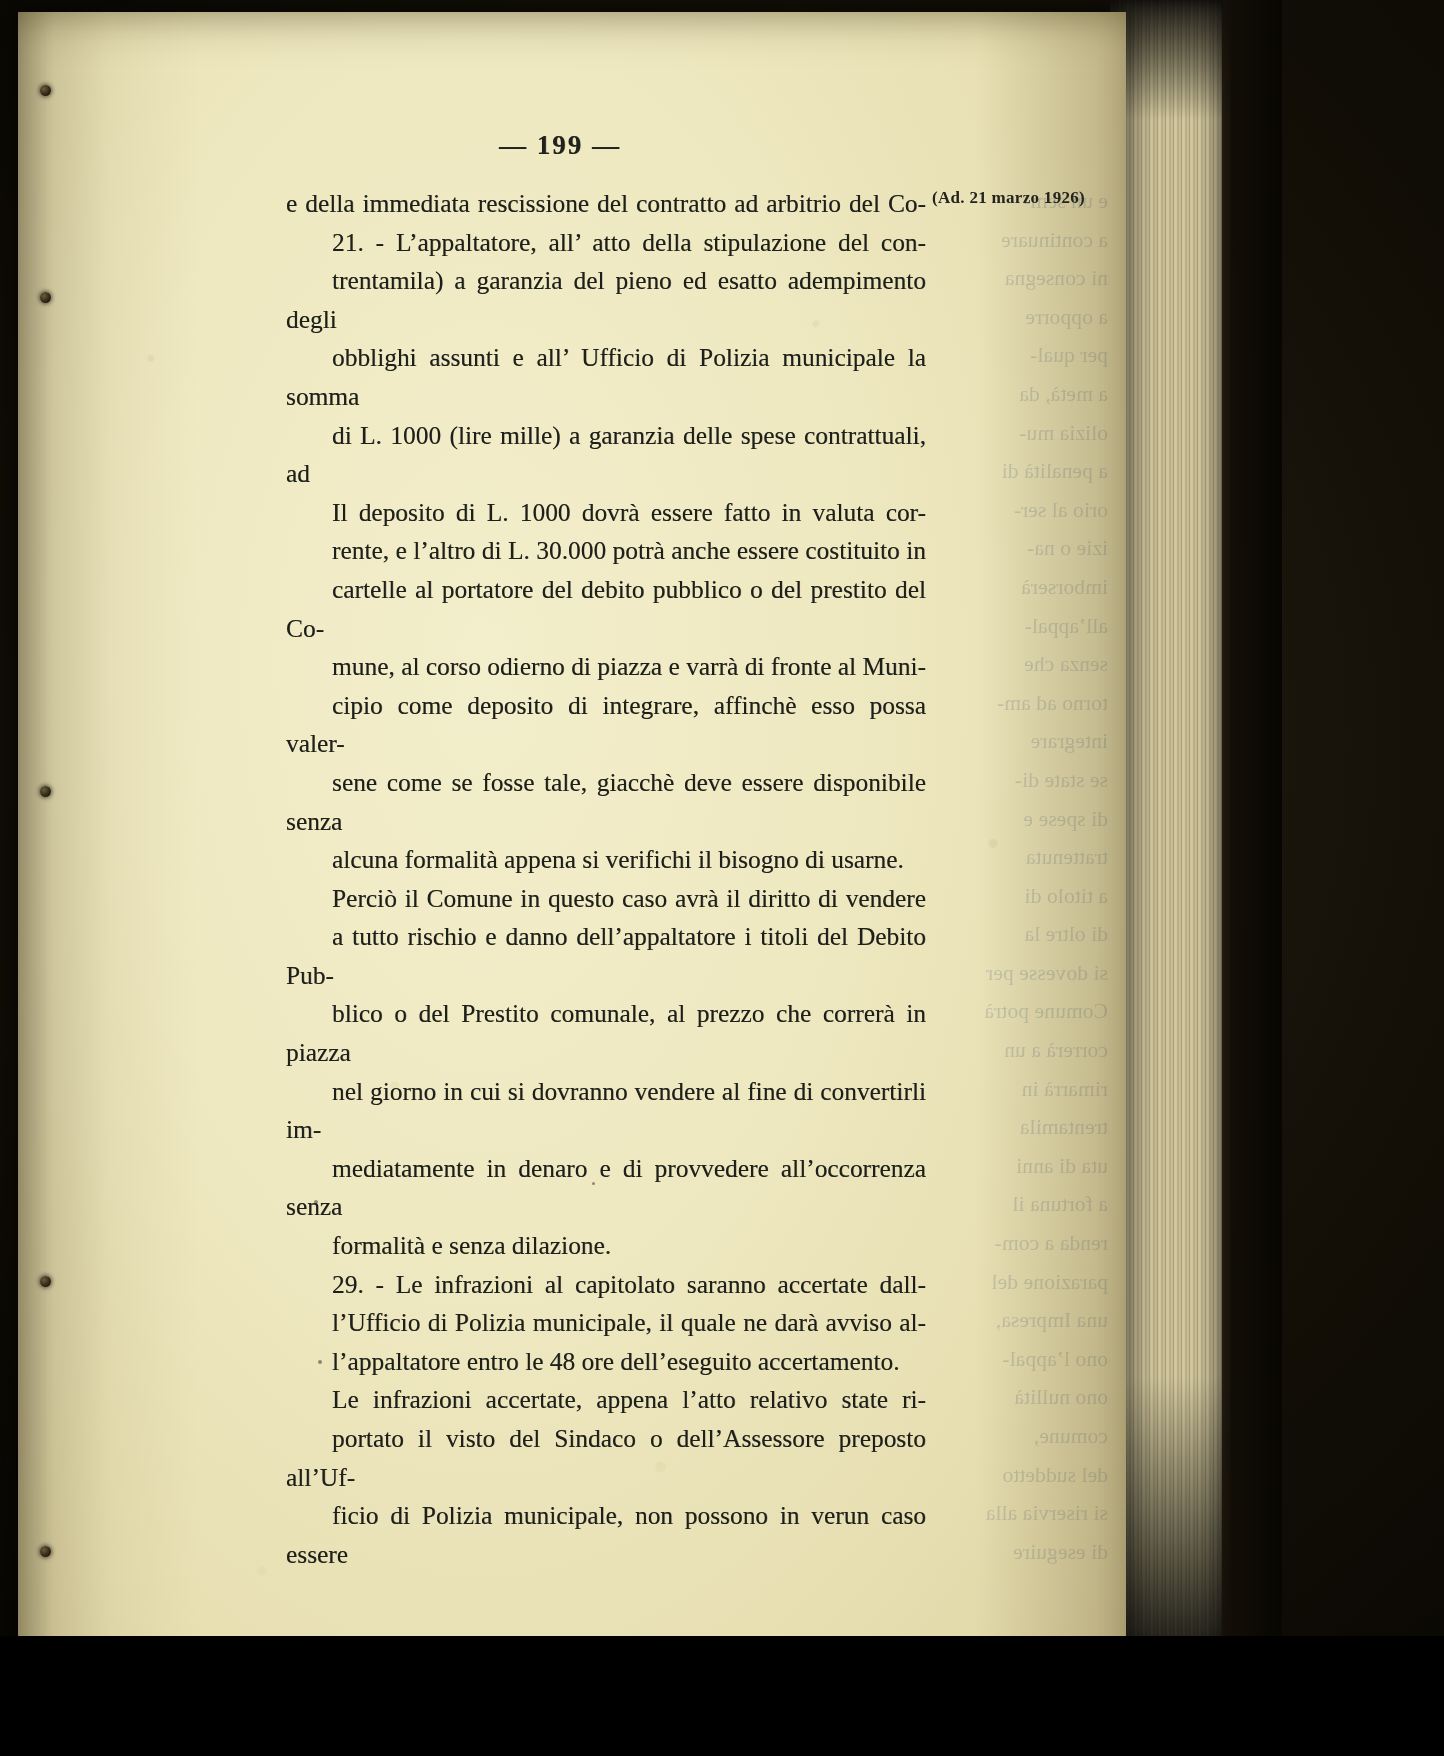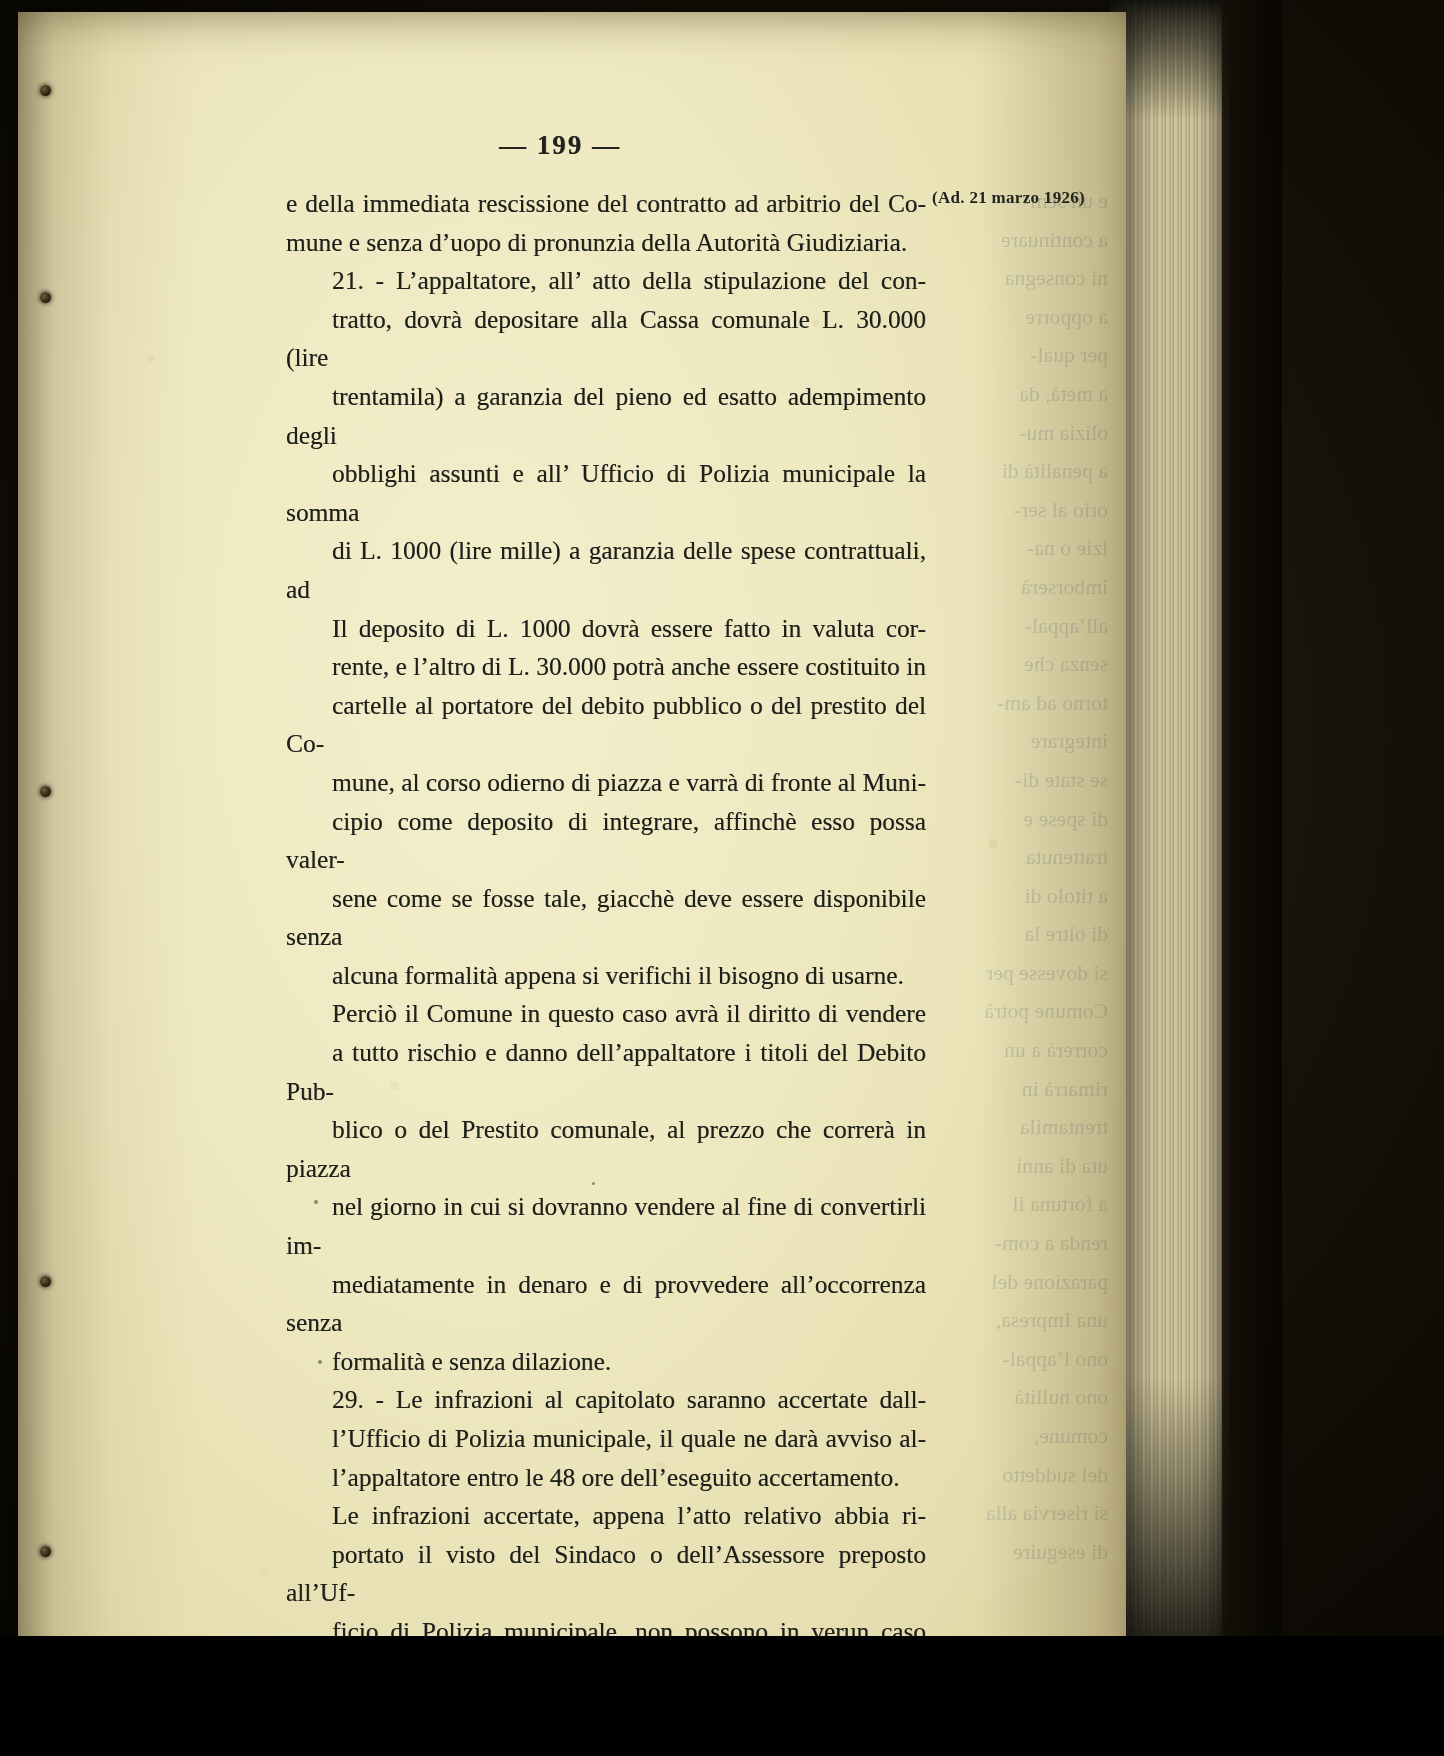--- a/index.html
+++ b/index.html
@@ -257,25 +257,23 @@
     <div id="right-shade"></div>
     <div id="vignette"></div>
 
     <div id="folio">
       <span id="folio-inner">— 199 —</span>
     </div>
 
     <div id="column">
         <p>
           <span class="line j">e della immediata rescissione del contratto ad arbitrio del Co-</span>
-          <span class="line">mune e senza d’uopo di pronunzia della Autorità Giudiziaria.</span>
         </p>
         <p class="ind">
           <span class="line j">21. - L’appaltatore, all’ atto della stipulazione del con-</span>
-          <span class="line j">tratto, dovrà depositare alla Cassa comunale L. 30.000 (lire</span>
           <span class="line j">trentamila) a garanzia del pieno ed esatto adempimento degli</span>
           <span class="line j">obblighi assunti e all’ Ufficio di Polizia municipale la somma</span>
           <span class="line j">di L. 1000 (lire mille) a garanzia delle spese contrattuali, ad</span>
         </p>
         <p class="ind">
           <span class="line j">Il deposito di L. 1000 dovrà essere fatto in valuta cor-</span>
           <span class="line j">rente, e l’altro di L. 30.000 potrà anche essere costituito in</span>
           <span class="line j">cartelle al portatore del debito pubblico o del prestito del Co-</span>
           <span class="line j">mune, al corso odierno di piazza e varrà di fronte al Muni-</span>
           <span class="line j">cipio come deposito di integrare, affinchè esso possa valer-</span>
@@ -289,21 +287,21 @@
           <span class="line j">nel giorno in cui si dovranno vendere al fine di convertirli im-</span>
           <span class="line j">mediatamente in denaro e di provvedere all’occorrenza senza</span>
           <span class="line">formalità e senza dilazione.</span>
         </p>
         <p class="ind">
           <span class="line j">29. - Le infrazioni al capitolato saranno accertate dall-</span>
           <span class="line j">l’Ufficio di Polizia municipale, il quale ne darà avviso al-</span>
           <span class="line">l’appaltatore entro le 48 ore dell’eseguito accertamento.</span>
         </p>
         <p class="ind">
-          <span class="line j">Le infrazioni accertate, appena l’atto relativo abbia ri-</span>
+          <span class="line j">Le infrazioni accertate, appena l’atto relativo state ri-</span>
           <span class="line j">portato il visto del Sindaco o dell’Assessore preposto all’Uf-</span>
           <span class="line j">ficio di Polizia municipale, non possono in verun caso essere</span>
         </p>
       </div>
 
     <div id="marginnote">(Ad. 21 marzo 1926)</div>
 
     <div class="fleck" style="left:296px; top:1188px; width:4px; height:4px;"></div>
     <div class="fleck" style="left:300px; top:1348px; width:4px; height:4px;"></div>
     <div class="fleck" style="left:574px; top:1170px; width:3px; height:3px;"></div>

